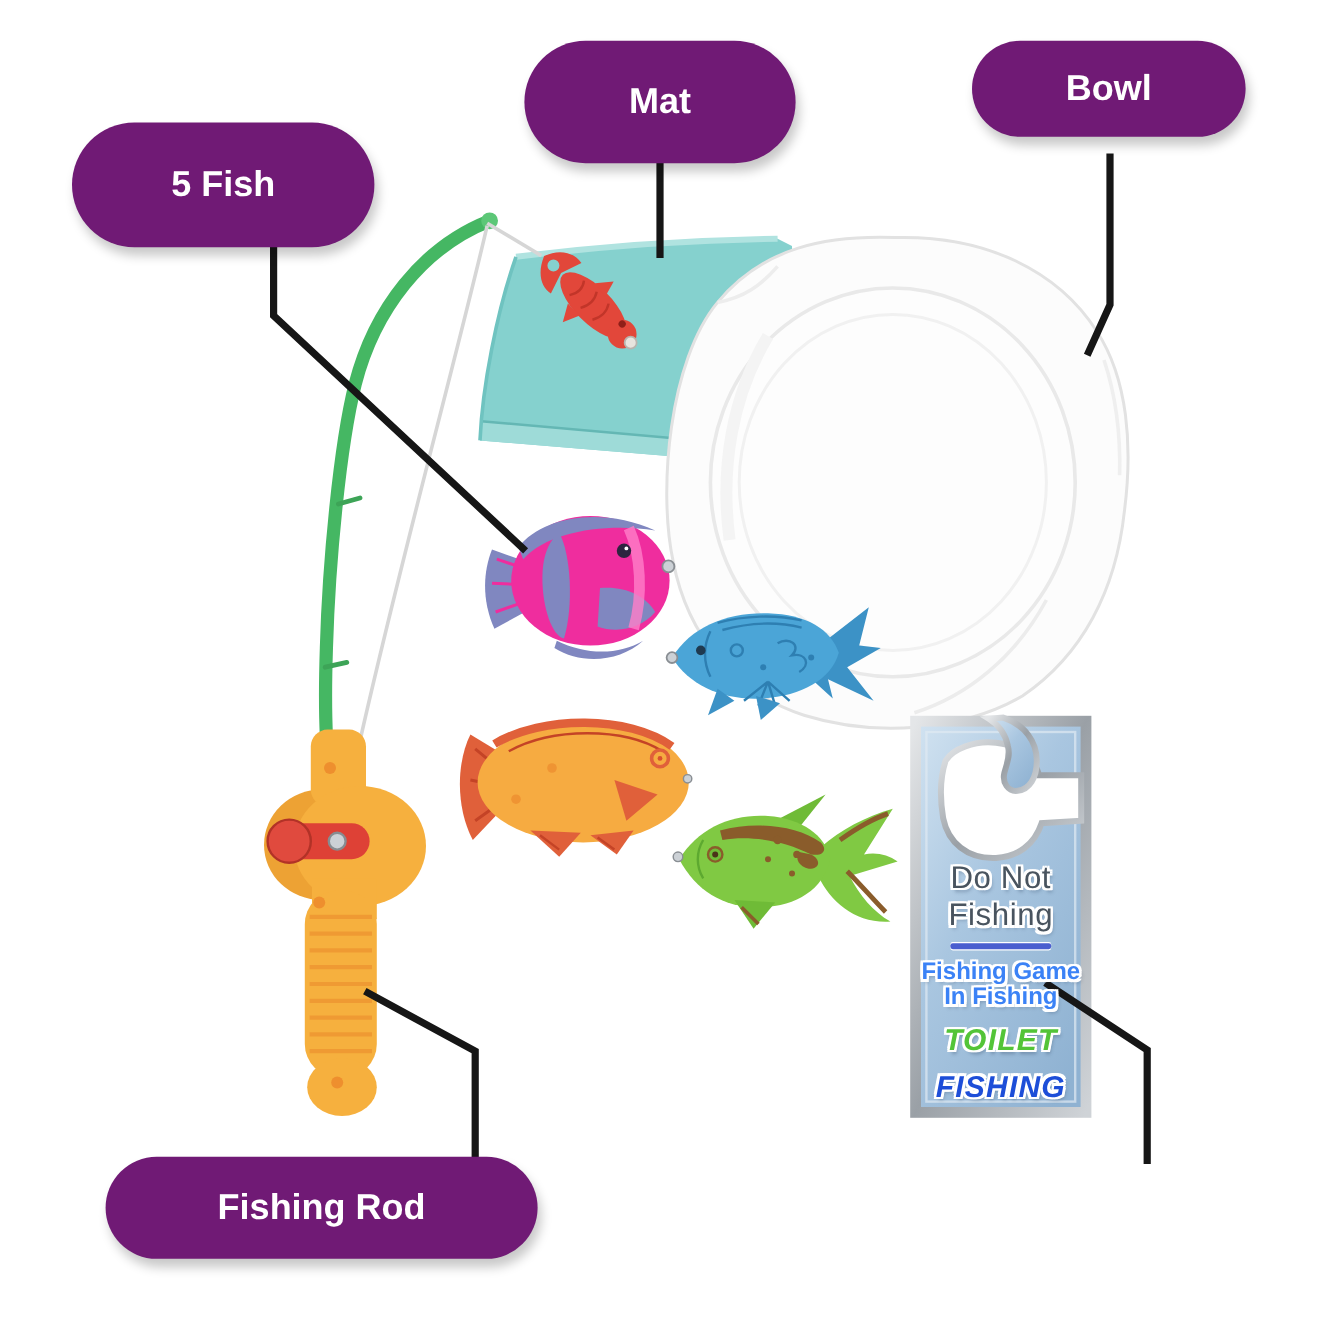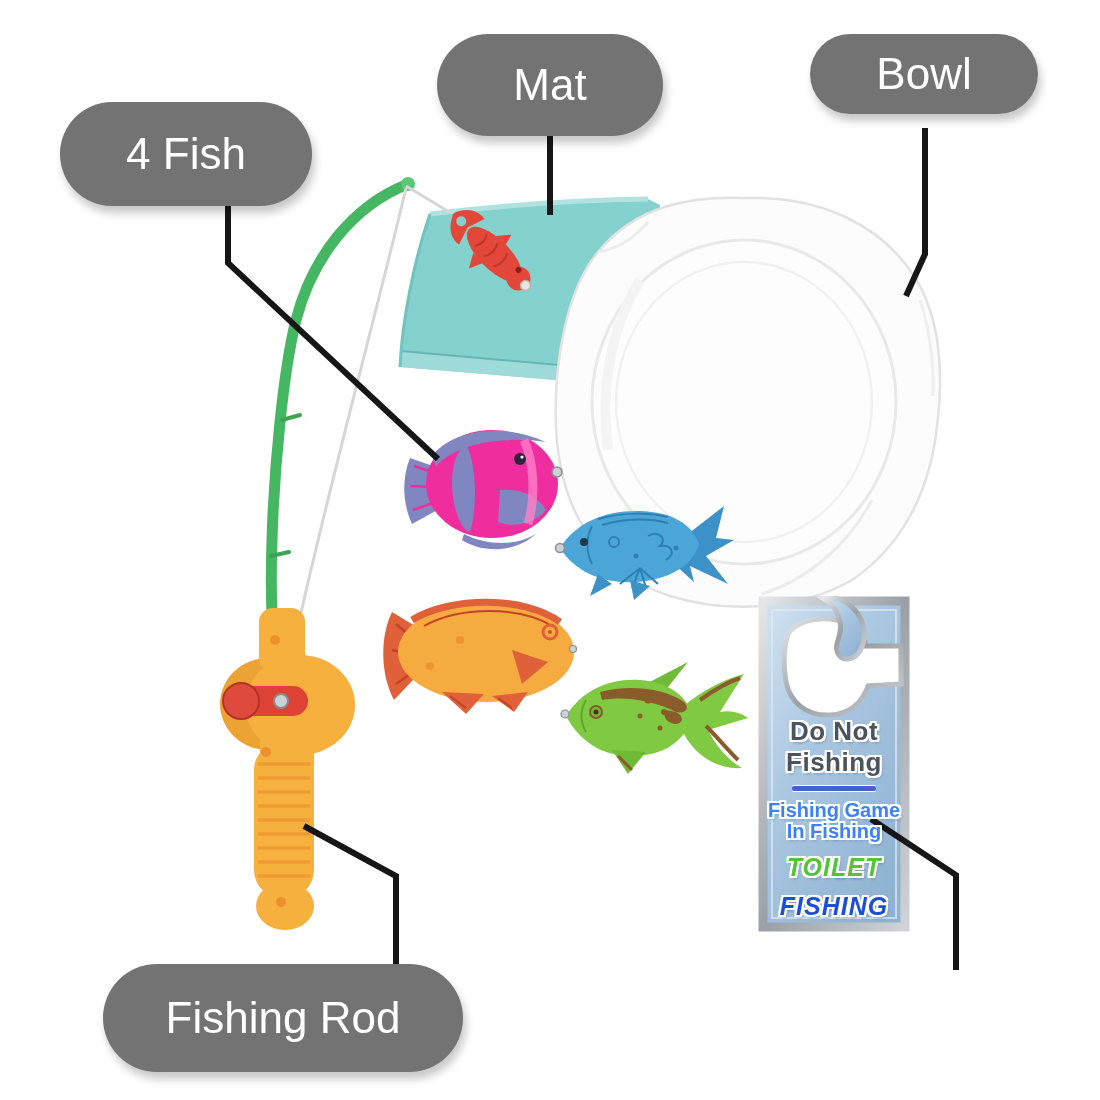--- a/index.html
+++ b/index.html
@@ -2,42 +2,42 @@
 <html><head>
 <meta charset="utf-8">
 <style>
   html,body{margin:0;padding:0;background:#ffffff;}
   .canvas{
     position:relative;width:1100px;height:1100px;background:#ffffff;
     overflow:hidden;font-family:"Liberation Sans",sans-serif;
   }
   .scene{position:absolute;left:0;top:0;z-index:1;}
   .pill{
-    position:absolute;z-index:3;background:#737373;border-radius:60px;
+    position:absolute;z-index:3;background:#701a75;border-radius:60px;
     display:flex;align-items:center;justify-content:center;
-    color:#ffffff;font-weight:400;font-size:44px;
+    color:#ffffff;font-weight:700;font-size:30px;
     box-shadow:3px 7px 9px rgba(0,0,0,0.22);
   }
   .pill span{white-space:nowrap;}
   #pill-fish{left:60px;top:102px;width:252px;height:104px;}
   #pill-mat{left:437px;top:34px;width:226px;height:102px;}
   #pill-bowl{left:810px;top:34px;width:228px;height:80px;}
-  #pill-rod{left:103px;top:964px;width:360px;height:108px;}
+  #pill-rod{left:88px;top:964px;width:360px;height:85px;}
   #pill-sign{left:579px;top:964px;width:470px;height:110px;}
   .sign-text{
     position:absolute;z-index:2;left:764px;top:716px;width:140px;
     text-align:center;pointer-events:none;
   }
   .outline-w{
     text-shadow:
       -2px -2px 0 #fff, 2px -2px 0 #fff, -2px 2px 0 #fff, 2px 2px 0 #fff,
       -2px 0 0 #fff, 2px 0 0 #fff, 0 -2px 0 #fff, 0 2px 0 #fff,
       2px 3px 3px rgba(40,60,90,0.35);
   }
-  .sign-title{font-size:26px;font-weight:700;line-height:31px;color:#49545f;letter-spacing:.5px;}
+  .sign-title{font-size:26px;font-weight:400;line-height:31px;color:#49545f;letter-spacing:.5px;}
   .sign-divider{width:84px;height:5px;background:#4a5ecf;border-radius:2px;margin:8px auto 9px auto;
       box-shadow:0 1px 0 #fff,0 -1px 0 #fff;}
   .sign-sub{font-size:20px;font-weight:700;line-height:21px;color:#3b82f6;}
   .sign-brand{margin-top:12px;font-size:25px;font-weight:800;font-style:italic;line-height:27px;letter-spacing:1px;}
   .brand-green{color:#53c438;}
   .brand-orange{color:#1d4ed8;}
 </style>
 </head>
 <body>
 
@@ -200,21 +200,21 @@
     <div class="sign-title outline-w">Do Not</div>
     <div class="sign-title outline-w">Fishing</div>
     <div class="sign-divider"></div>
     <div class="sign-sub outline-w">Fishing Game</div>
     <div class="sign-sub outline-w">In Fishing</div>
     <div class="sign-brand brand-green outline-w">TOILET</div>
     <div class="sign-brand brand-orange outline-w">FISHING</div>
   </div>
 
   <div class="pill" id="pill-fish">
-    <span>4 Fish</span>
+    <span>5 Fish</span>
   </div>
   <div class="pill" id="pill-mat">
     <span>Mat</span>
   </div>
   <div class="pill" id="pill-bowl">
     <span>Bowl</span>
   </div>
   <div class="pill" id="pill-rod">
     <span>Fishing Rod</span>
   </div>

